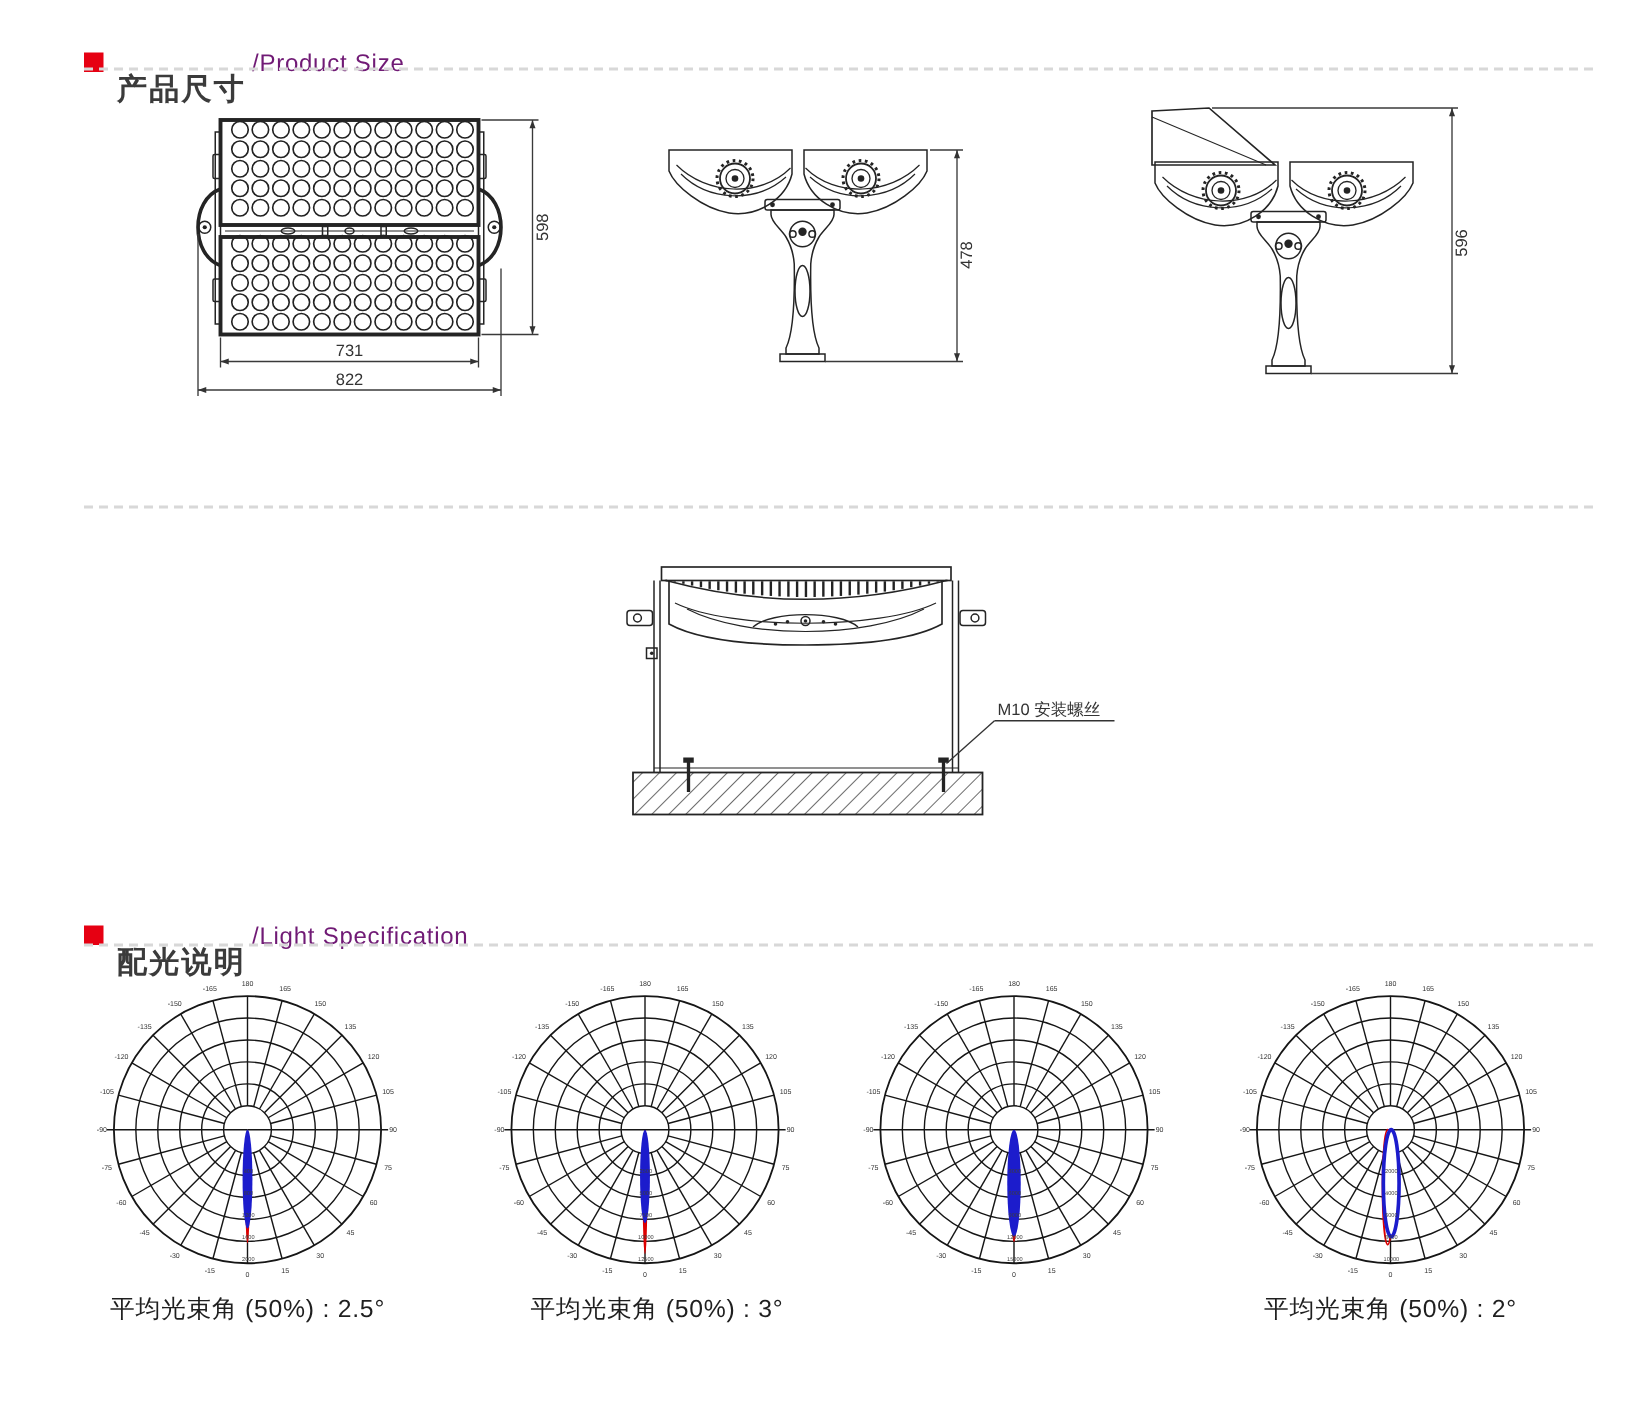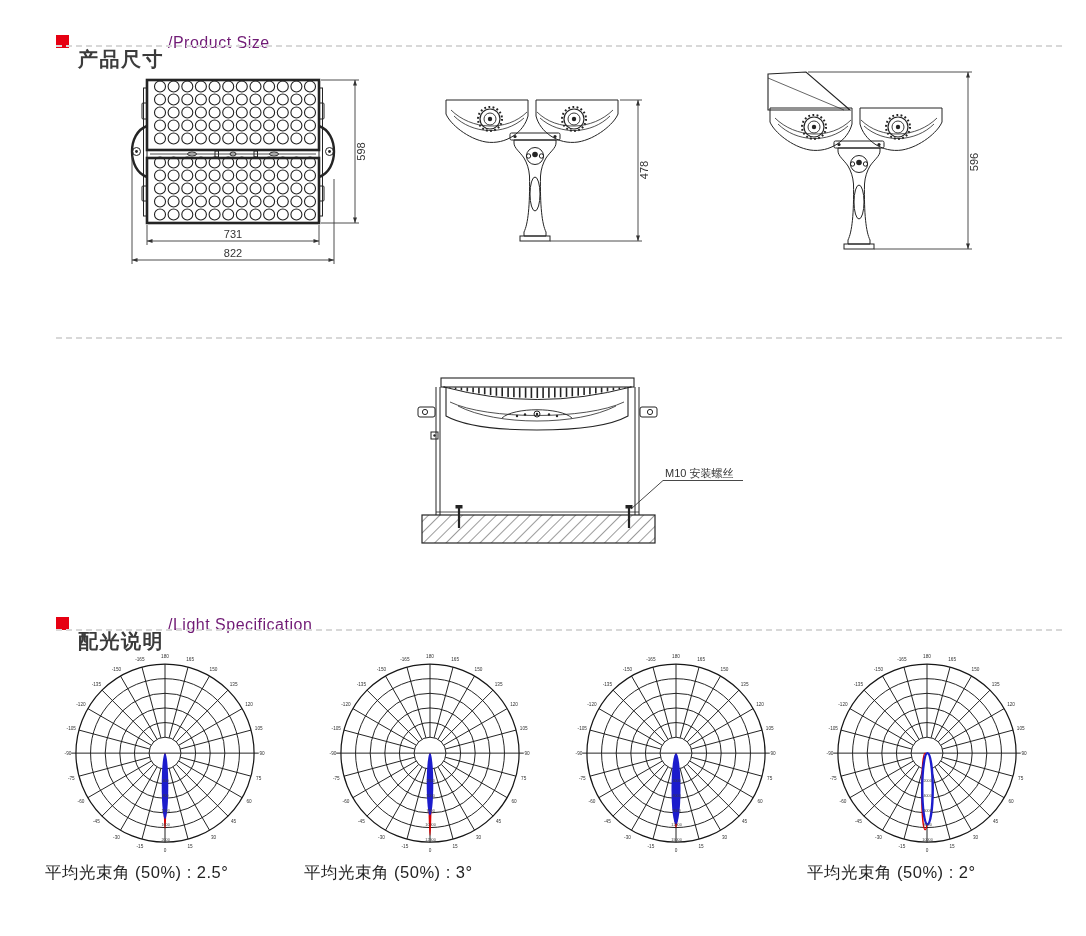--- a/index.html
+++ b/index.html
@@ -7,21 +7,21 @@
         font-family:"Liberation Sans","DejaVu Sans",sans-serif;}
   .sec-header{position:absolute;left:56px;display:flex;align-items:center;}
   .bullet{width:13px;height:13px;background:#e60012;margin-right:9px;flex:0 0 auto;}
   .zh{font-size:20px;font-weight:bold;color:#3b3b3b;letter-spacing:1.5px;margin-top:36px;}
   .en{font-size:16px;color:#701a75;letter-spacing:.5px;margin-left:4px;padding-top:2px;}
   .divider{position:absolute;left:56px;width:1006px;border-top:2px dashed #d8d8d8;height:0;}
   .drawing{position:absolute;text-decoration:underline;}
   .drawing svg{display:block;}
   .polar{position:absolute;width:210px;height:210px;}
   .polar svg{width:100%;height:100%;display:block;}
-  .polar-caption{position:absolute;width:240px;top:862px;text-align:left;
+  .polar-caption{position:absolute;width:240px;top:862px;text-align:center;
         font-size:16.5px;color:#1f1f1f;font-weight:500;letter-spacing:.5px;}
   .lineart{stroke:#242424;fill:none;}
   text{font-family:"Liberation Sans","DejaVu Sans",sans-serif;}
 </style>
 </head>
 <body>
 
 <div class="page">
 
   <div class="sec-header" style="top:10px">
@@ -641,16 +641,16 @@
         <text x="211.97" y="84.81" font-size="5" text-anchor="middle" fill="#333">105</text>
         <text x="201.63" y="59.85" font-size="5" text-anchor="middle" fill="#333">120</text>
         <text x="185.19" y="38.41" font-size="5" text-anchor="middle" fill="#333">135</text>
         <text x="163.75" y="21.97" font-size="5" text-anchor="middle" fill="#333">150</text>
         <text x="138.79" y="11.63" font-size="5" text-anchor="middle" fill="#333">165</text>
         <text x="112.00" y="8.10" font-size="5" text-anchor="middle" fill="#333">180</text>
       </svg>
     </div>
 
   <div class="polar-caption" style="left:45px">平均光束角 (50%) : 2.5°</div>
-  <div class="polar-caption" style="left:304px">平均光束角 (50%) : 3°</div>
+  <div class="polar-caption" style="left:318px">平均光束角 (50%) : 3°</div>
   <div class="polar-caption" style="left:807px">平均光束角 (50%) : 2°</div>
 
 </div>
 
 </body></html>

